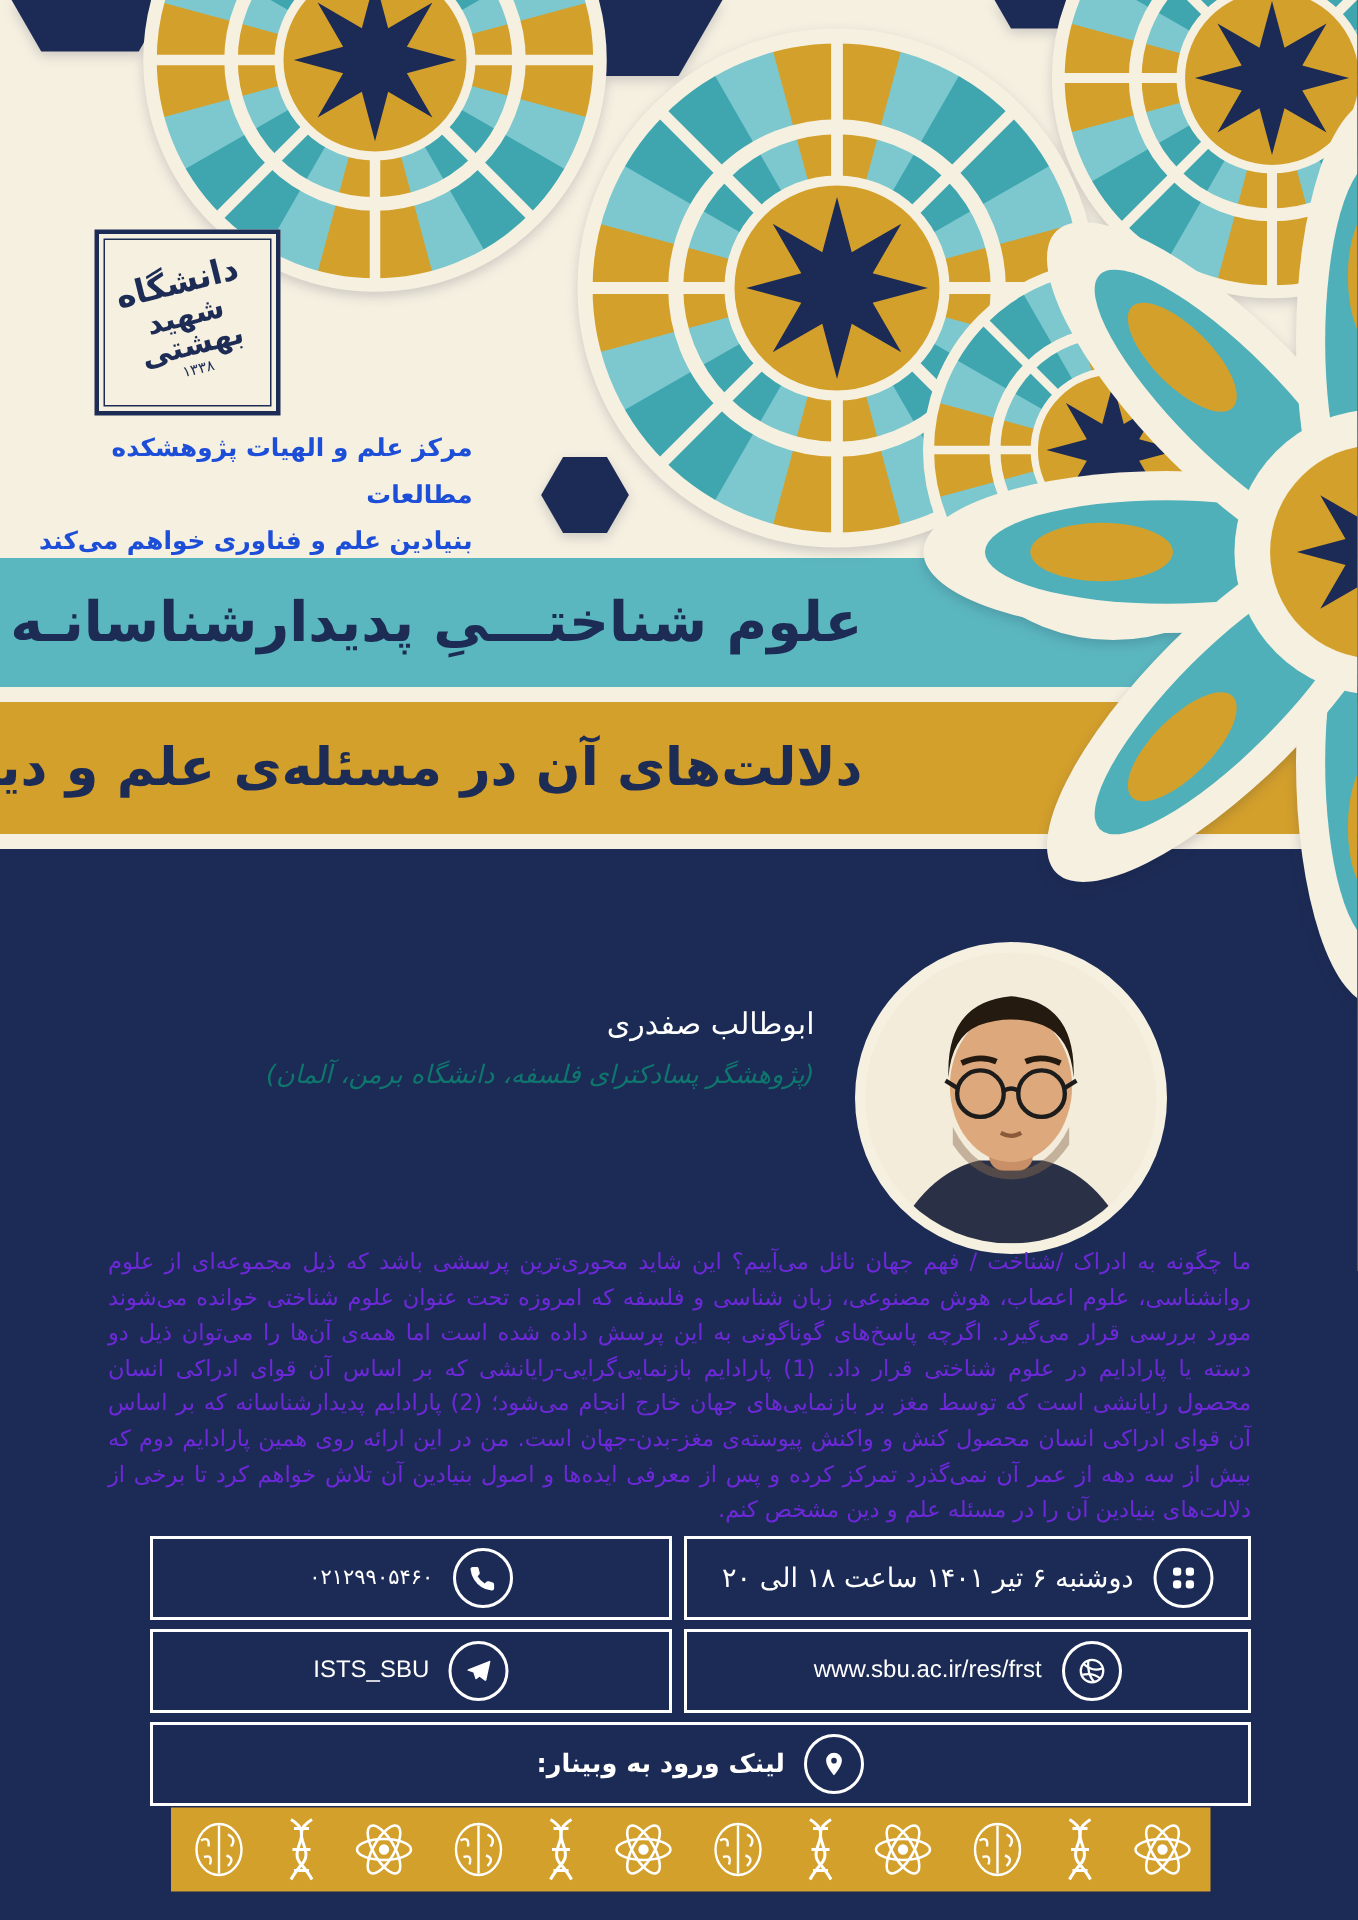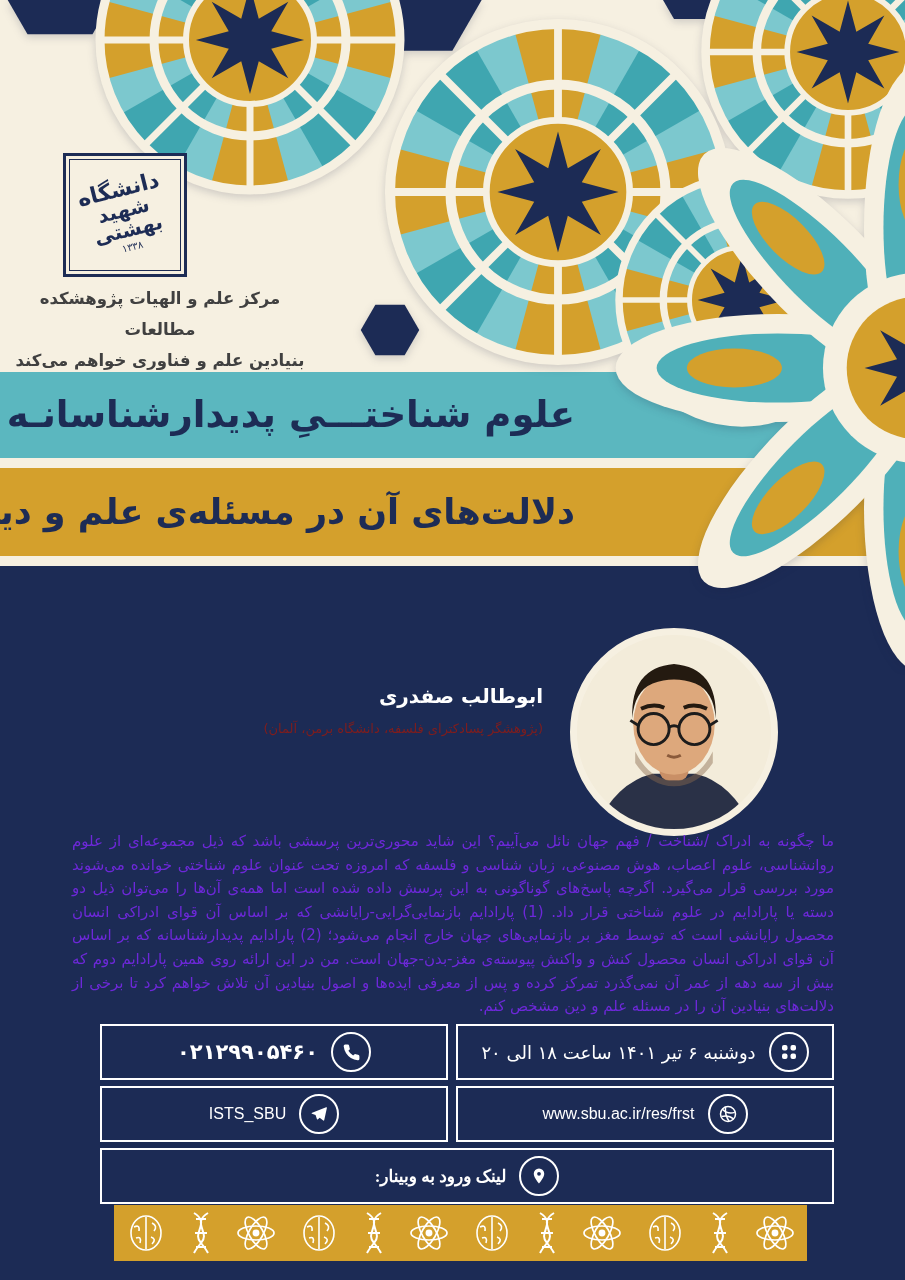--- a/index.html
+++ b/index.html
@@ -21,43 +21,43 @@
   
   .logo-box{position:absolute;left:63px;top:153px;width:118px;height:118px;z-index:4;
     border:3px solid #1d2c55;box-shadow:inset 0 0 0 3px #f6f0e1, inset 0 0 0 4px #1d2c55;
     background:#f6f0e1;display:flex;align-items:center;justify-content:center;}
   .logo-cal{transform:rotate(-14deg);text-align:center;color:#1d2c55;font-weight:700;direction:rtl;}
   .logo-cal .l1{font-size:22px;line-height:22px;}
   .logo-cal .l2{font-size:20px;line-height:20px;}
   .logo-cal .l3{font-size:20px;line-height:20px;}
   .logo-year{display:block;font-size:10px;letter-spacing:2px;margin-top:2px;font-weight:400;}
   .org-lines{position:absolute;left:5px;top:283px;width:310px;z-index:4;direction:rtl;
-    text-align:center;color:#404040;font-weight:700;font-size:16.5px;line-height:31px;}
+    color:#1d4ed8;font-weight:700;font-size:16.5px;line-height:31px;}
   
   .speaker-block{position:absolute;right:362px;top:670px;z-index:4;direction:rtl;text-align:right;color:#fff;}
   .speaker-heading{font-size:30px;font-weight:700;}
-  .speaker-name{font-size:20px;font-weight:700;margin-top:14px;}
-  .speaker-affil{font-size:13px;margin-top:13px;color:#7f1d1d;}
+  .speaker-name{font-size:20px;font-weight:400;}
+  .speaker-affil{font-size:17px;margin-top:13px;color:#0f766e;font-style:italic;}
   .avatar{position:absolute;left:570px;top:628px;width:208px;height:208px;z-index:4;
     border-radius:50%;border:7px solid #f6f0e1;overflow:hidden;background:#f3ecda;box-sizing:border-box;}
   
   .abstract{position:absolute;left:72px;top:830px;width:762px;z-index:4;margin:0;
     direction:rtl;text-align:justify;color:#6d28d9;font-size:15px;line-height:23.6px;}
   
   .info-grid{position:absolute;left:100px;top:1024px;width:734px;z-index:4;
     display:grid;direction:rtl;grid-template-columns:378px 348px;grid-auto-rows:56px;gap:6px 8px;}
   .cell{border:2px solid #fff;box-sizing:border-box;display:flex;direction:rtl;
     align-items:center;justify-content:center;gap:13px;color:#fff;}
   .cell-link{grid-column:1 / span 2;}
   .icon-circle{width:40px;height:40px;border-radius:50%;border:2px solid #fff;box-sizing:border-box;
     display:flex;align-items:center;justify-content:center;flex:0 0 auto;}
   .t-date{font-size:18px;font-weight:400;}
-  .t-phone{font-size:21px;font-weight:700;letter-spacing:1px;}
+  .t-phone{font-size:14px;font-weight:400;letter-spacing:1px;}
   .t-latin{font-family:"Liberation Sans","DejaVu Sans",sans-serif;font-size:16px;direction:ltr;}
-  .t-label{font-size:17px;font-weight:700;font-family:Liberation Serif, serif;}
+  .t-label{font-size:17px;font-weight:700;}
   
   .doodle-strip{position:absolute;left:114px;top:1205px;width:693px;height:56px;z-index:4;
     background:#d4a02c;display:flex;align-items:center;justify-content:space-around;overflow:hidden;}
   .doodle-strip svg{flex:0 0 auto;}
 </style>
 </head>
 <body>
 
 <div class="poster">
 

